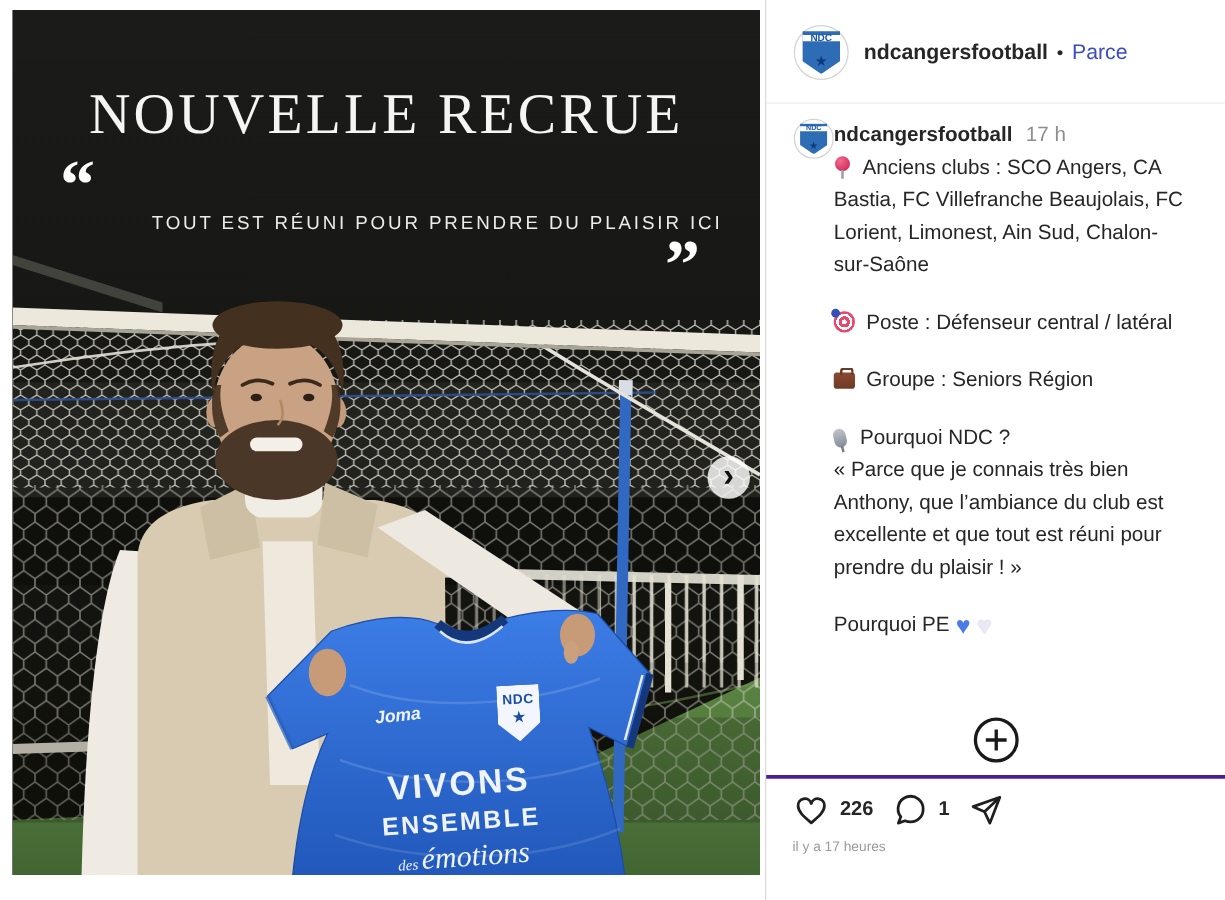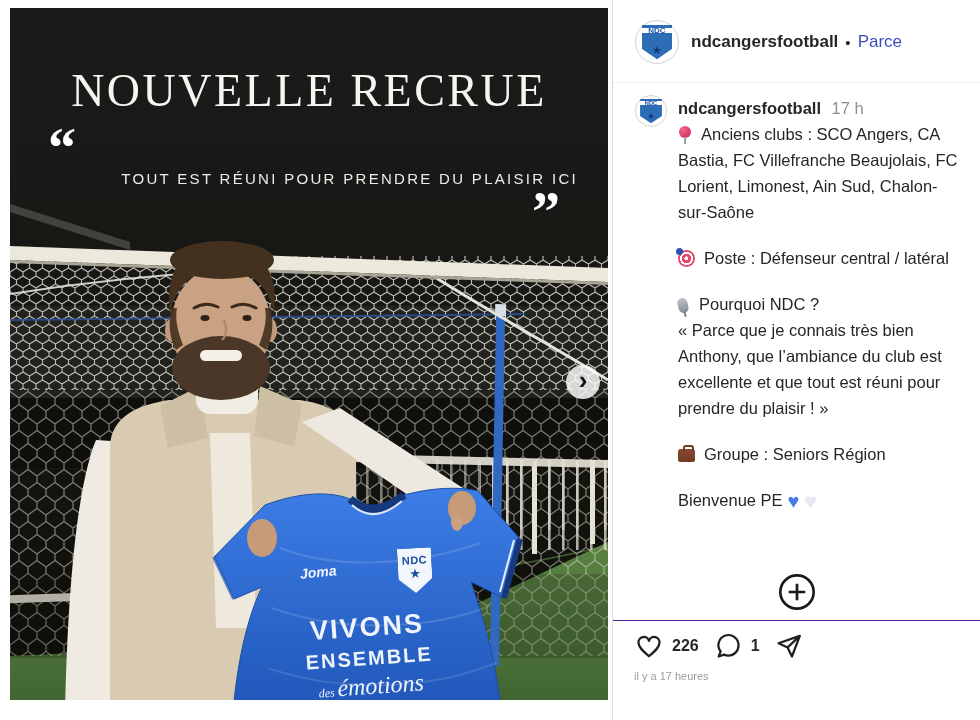--- a/index.html
+++ b/index.html
@@ -52,21 +52,21 @@
   .crest-band{position:absolute;left:0;right:0;top:.42em;height:.62em;background:#fff;
     display:flex;align-items:center;justify-content:center;font-size:.5em;font-weight:700;color:#1d55a8;}
   .crest-star{position:absolute;left:0;right:0;bottom:.2em;text-align:center;
     font-size:.72em;color:#0d3b7a;line-height:1;}
   .uname{font-size:17px;font-weight:700;margin-left:12px;cursor:pointer;}
   .dot{margin:0 7px;color:#262626;font-size:15px;}
   .follow{color:#3b4cc0;font-size:17px;font-weight:500;cursor:pointer;}
 
   .p-caption{flex:1 1 auto;position:relative;padding:12px 16px 0 22px;overflow:hidden;}
   .cap-row{display:flex;}
-  .cap-text{margin-left:11px;font-size:16.5px;line-height:26px;width:286px;}
+  .cap-text{font-size:16.5px;line-height:26px;width:286px;}
   .cap-line1{margin:0;}
   .uname2{font-weight:700;cursor:pointer;}
   .time{color:#8e8e8e;margin-left:6px;}
   .cap-text p{margin:0 0 20px 0;}
   .cap-text p .blk{display:block;}
 
   
   .em{display:inline-block;vertical-align:-2px;margin-right:9px;position:relative;}
   .em-blue-circle{width:17px;height:17px;border-radius:50%;
     background:radial-gradient(circle at 35% 30%,#6aa6f8,#2f6fe0 75%);}
@@ -85,21 +85,21 @@
   .em-mic{width:10px;height:15px;border-radius:5px;background:linear-gradient(#c0c4cc,#858c96);
     transform:rotate(-14deg);vertical-align:-3px;margin-right:11px;}
   .em-mic::after{content:"";position:absolute;left:4px;top:14px;width:2px;height:5px;background:#777e88;}
   .em-heart{font-size:20px;line-height:1;vertical-align:-2px;margin-left:5px;}
   .em-heart.blue{color:#4a7ce8;}
   .em-heart.white{color:#e9e8f4;text-shadow:0 0 1px #bcbad2;}
 
   .more{position:absolute;left:50%;bottom:8px;transform:translateX(-50%);background:none;border:none;
     padding:0;cursor:pointer;width:40px;height:40px;}
 
-  .p-foot{flex:0 0 100px;border-top:1px solid #4c1d95;padding:10px 16px 0 21px;box-sizing:border-box;}
+  .p-foot{flex:0 0 100px;border-top:3px solid #4c1d95;padding:10px 16px 0 21px;box-sizing:border-box;}
   .act-row{display:flex;align-items:center;}
   .act-btn{background:none;border:none;padding:0;cursor:pointer;width:30px;height:30px;display:flex;
     align-items:center;justify-content:center;}
   .cnt{font-size:16px;font-weight:700;margin:0 14px 0 8px;cursor:pointer;}
   .ago{margin-top:9px;color:#9b9b9b;font-size:11px;}
 </style>
 </head>
 <body>
 
 <div class="photo">
@@ -252,28 +252,28 @@
           <span class="uname2">ndcangersfootball</span>
           <span class="time">17 h</span>
         </div>
         <p>
           <span class="em em-pin"></span><span>Anciens clubs : SCO Angers, CA Bastia, FC Villefranche Beaujolais, FC Lorient, Limonest, Ain Sud, Chalon-sur-Saône</span>
         </p>
         <p>
           <span class="em em-target"></span><span>Poste : Défenseur central / latéral</span>
         </p>
         <p>
+          <span class="em em-briefcase"></span><span>Groupe : Seniors Région</span>
+        </p>
+        <p>
           <span class="em em-mic"></span><span>Pourquoi NDC ?</span>
           <span class="blk">« Parce que je connais très bien Anthony, que l’ambiance du club est excellente et que tout est réuni pour prendre du plaisir ! »</span>
         </p>
         <p>
-          <span class="em em-briefcase"></span><span>Groupe : Seniors Région</span>
-        </p>
-        <p>
-          <span>Bienvenue PE</span><span class="em-heart blue">♥</span><span class="em-heart white">♥</span>
+          <span>Pourquoi PE</span><span class="em-heart blue">♥</span><span class="em-heart white">♥</span>
         </p>
       </div>
     </div>
 
     <button class="more">
       <svg width="40" height="40" viewBox="0 0 24 24">
         <circle cx="12" cy="12" r="10" fill="none" stroke="#1a1a1a" stroke-width="1.6"></circle>
         <path d="M12 7v10 M7 12h10" stroke="#1a1a1a" stroke-width="1.6" fill="none"></path>
       </svg>
     </button>

